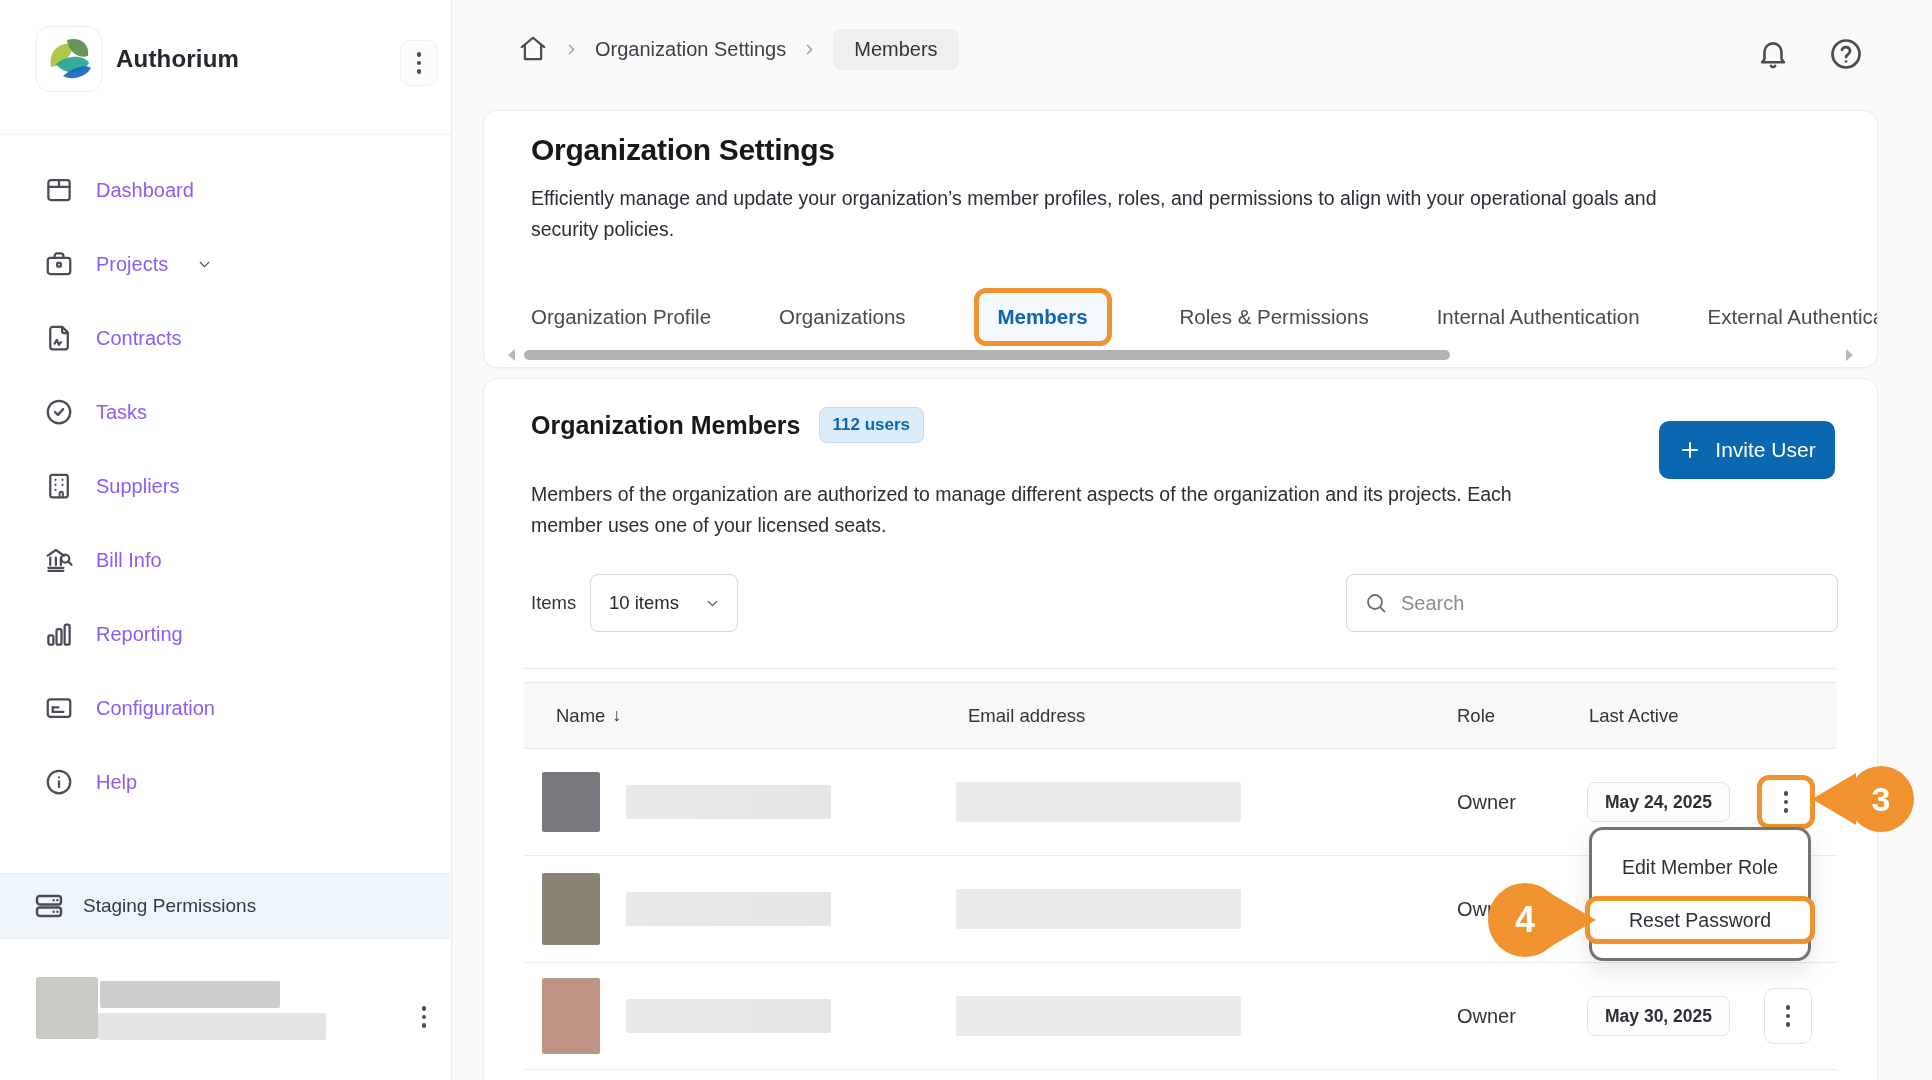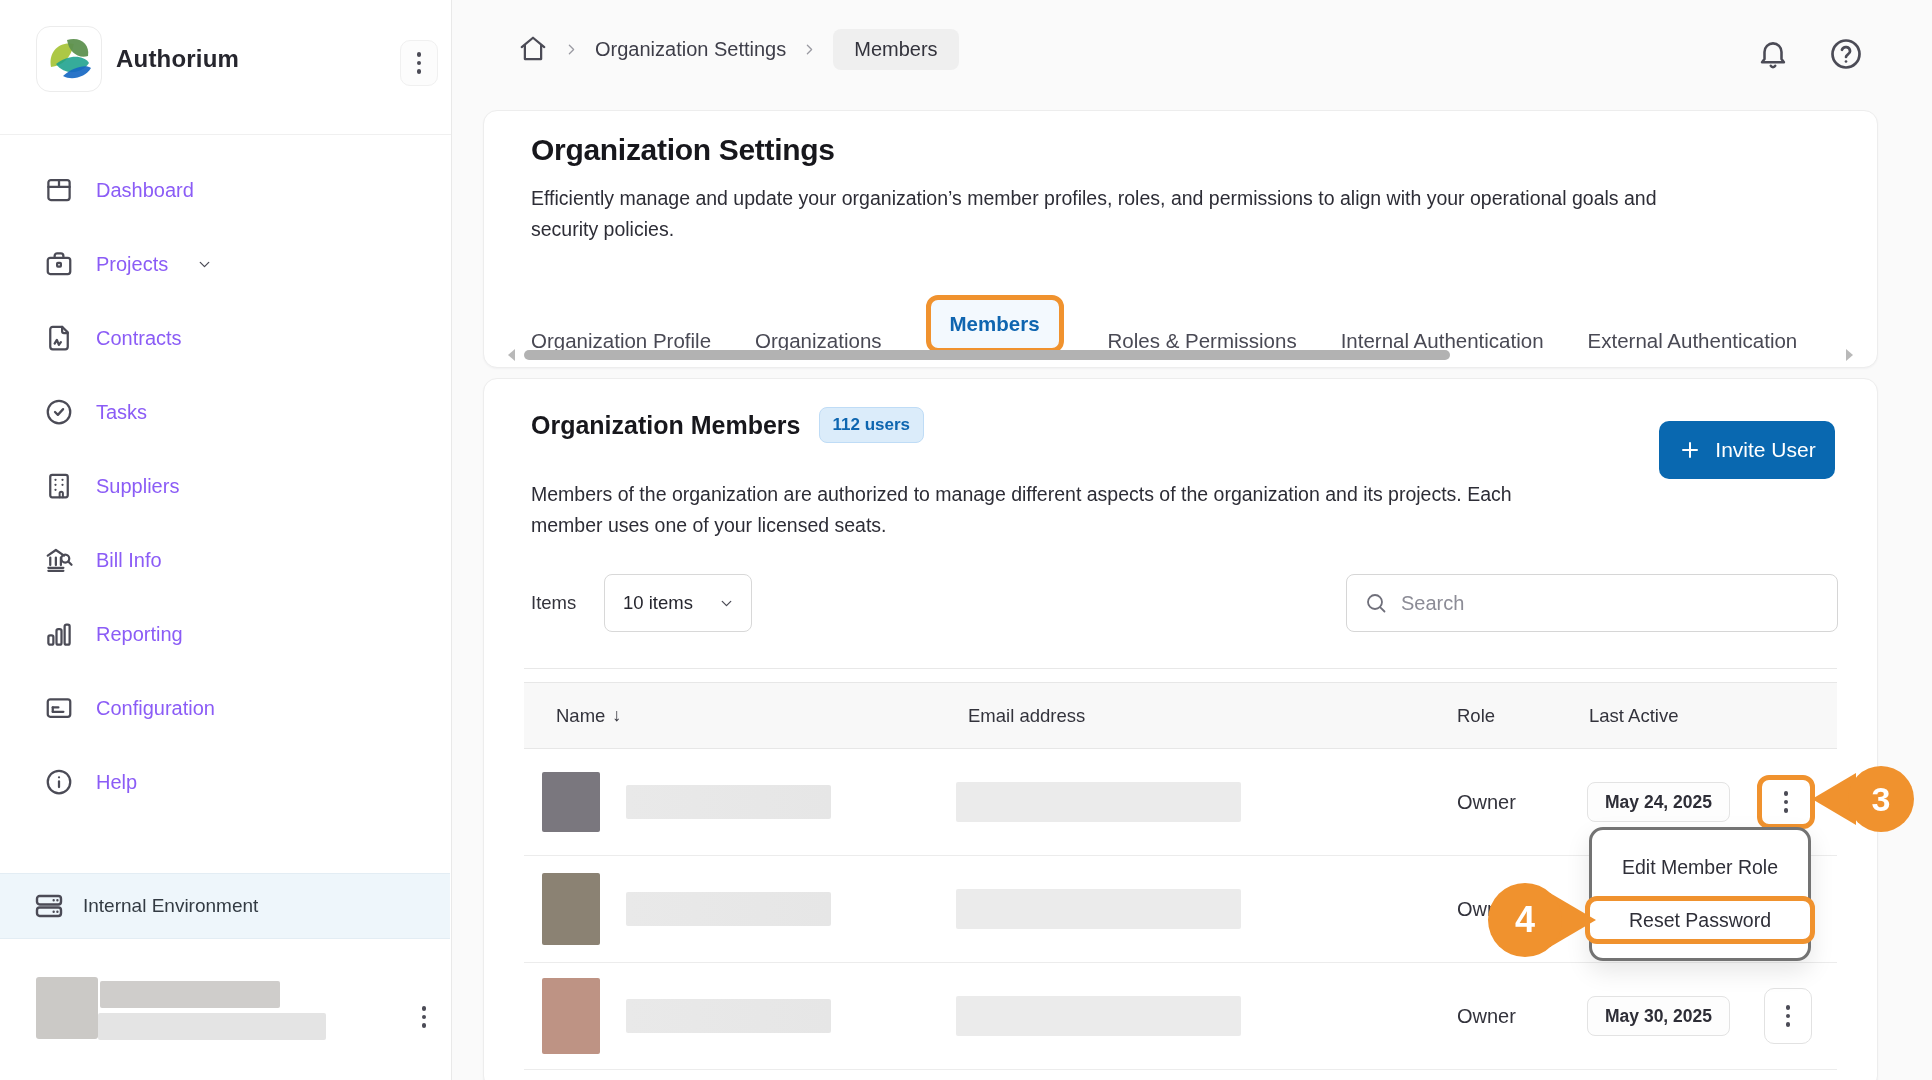--- a/index.html
+++ b/index.html
@@ -32,36 +32,36 @@
   .top-icons { position:absolute; left:1756px; top:36px; display:flex; align-items:center; gap:38px; }
 
   
   .card { position:absolute; left:483px; width:1395px; background:#fff; border:1px solid #ededed; border-radius:14px; box-shadow:0 1px 2px rgba(16,24,40,.04); }
   .card1 { top:110px; height:258px; overflow:hidden; }
   .card2 { top:378px; height:712px; }
 
   .page-title { position:absolute; left:47px; top:22px; font-size:30px; font-weight:700; color:#17171c; letter-spacing:-.3px; }
   .page-desc { position:absolute; left:47px; top:72px; font-size:19.5px; line-height:31px; color:#2d2d36; }
 
-  .tabs { position:absolute; left:47px; top:170px; height:72px; display:flex; align-items:flex-end; gap:44px; white-space:nowrap; }
+  .tabs { position:absolute; left:47px; top:170px; height:72px; display:flex; align-items:center; gap:68px; white-space:nowrap; }
   .tab { font-size:20.5px; color:#494954; cursor:pointer; }
   .tab.active { font-weight:700; color:#0f65b0; background:#f3f9fe; border:5px solid #f0922e; border-radius:12px; padding:12px 19px; }
   .hscroll-left { position:absolute; left:24px; top:238px; width:0; height:0; border-top:6px solid transparent; border-bottom:6px solid transparent; border-right:7px solid #b9b9b9; }
   .hscroll-right { position:absolute; right:24px; top:238px; width:0; height:0; border-top:6px solid transparent; border-bottom:6px solid transparent; border-left:7px solid #b9b9b9; }
   .hscroll-thumb { position:absolute; left:40px; top:239px; width:926px; height:10px; border-radius:5px; background:#b2b2b2; }
 
   
   .members-head { position:absolute; left:47px; top:28px; display:flex; align-items:center; gap:18px; }
   .members-title { font-size:25px; font-weight:700; color:#17171c; }
   .users-badge { background:#dbecfa; border:1px solid #bfdcf6; border-radius:8px; padding:7px 13px; font-size:17px; font-weight:700; color:#0e66b0; }
   .invite-btn { position:absolute; left:1175px; top:42px; width:176px; height:58px; background:#0968b0; border-radius:10px; border:none; display:flex; align-items:center; justify-content:center; gap:13px; color:#fff; font-size:21px; font-family:inherit; cursor:pointer; }
   .members-desc { position:absolute; left:47px; top:100px; font-size:19.5px; line-height:31px; color:#2d2d36; }
 
   .items-label { position:absolute; left:47px; top:195px; height:58px; display:flex; align-items:center; font-size:18.5px; color:#33333c; }
-  .items-select { position:absolute; left:120px; top:195px; width:148px; height:58px; border:1px solid #d8d8d8; border-radius:8px; background:#fff; display:flex; align-items:center; justify-content:space-between; padding:0 16px 0 18px; font-size:18.5px; color:#26262e; cursor:pointer; }
+  .items-select { position:absolute; left:106px; top:195px; width:148px; height:58px; border:1px solid #d8d8d8; border-radius:8px; background:#fff; display:flex; align-items:center; justify-content:space-between; padding:0 16px 0 18px; font-size:18.5px; color:#26262e; cursor:pointer; }
   .search-box { position:absolute; left:862px; top:195px; width:492px; height:58px; border:1px solid #d6d6d6; border-radius:8px; background:#fff; display:flex; align-items:center; padding-left:17px; gap:13px; }
   .search-box input { border:none; outline:none; flex:1; height:100%; font-size:20px; font-family:inherit; color:#33333c; background:transparent; }
   .search-box input::placeholder { color:#8c8c96; }
   .section-divider { position:absolute; left:40px; right:40px; top:289px; height:1px; background:#e8e8e8; }
 
   
   .tbl { position:absolute; left:40px; right:40px; top:303px; }
   .tbl-head { display:grid; grid-template-columns:444px 425px 140px 1fr; height:67px; background:#f8f8f8; border-top:1px solid #e7e7e7; border-bottom:1px solid #e7e7e7; align-items:center; font-size:18.5px; color:#33333c; }
   .th-name { padding-left:32px; display:flex; align-items:center; gap:7px; }
   .th-role { padding-left:64px; }
@@ -198,21 +198,21 @@
         <span>Help</span>
       </div>
     </nav>
 
     <div class="env-band">
       <svg class="ic" width="32" height="32" viewBox="0 0 24 24">
         <rect x="3" y="4.5" width="18" height="6.4" rx="2"></rect>
           <rect x="3" y="13.1" width="18" height="6.4" rx="2"></rect>
           <path d="M15.5 7.7h.01M18.3 7.7h.01M15.5 16.3h.01M18.3 16.3h.01"></path>
       </svg>
-      <span>Internal Environment</span>
+      <span>Staging Permissions</span>
     </div>
 
     <div class="user-avatar"></div>
     <div class="user-bar1"></div>
     <div class="user-bar2"></div>
     <div class="user-kebab">
       <span class="dots-v">
           <i></i>
           <i></i>
           <i></i>

